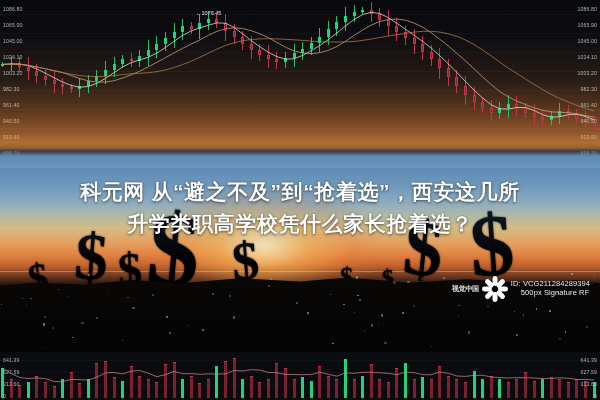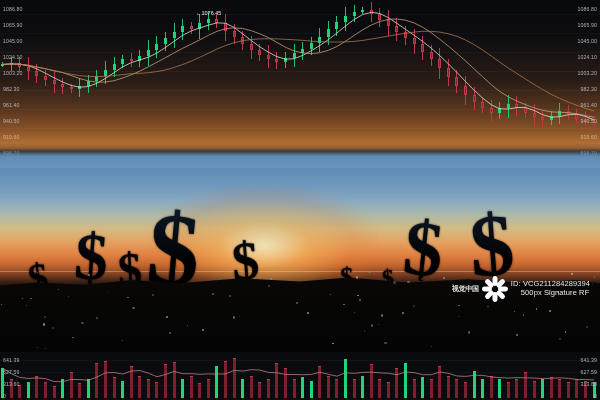--- a/index.html
+++ b/index.html
@@ -513,20 +513,24 @@
         <div class="speck" style="left: 559.117px; top: 169.814px; width: 1.73173px; height: 1.73173px; opacity: 0.27;"></div>
         <div class="speck" style="left: 421.37px; top: 110.309px; width: 1.82755px; height: 1.82755px; opacity: 0.27;"></div>
         <div class="speck" style="left: 571.008px; top: 104.925px; width: 2.24386px; height: 2.24386px; opacity: 0.76;"></div>
         <div class="speck" style="left: 26.26px; top: 137.312px; width: 0.978626px; height: 0.978626px; opacity: 0.56;"></div>
         <div class="speck" style="left: 30.4298px; top: 129.996px; width: 1.15811px; height: 1.15811px; opacity: 0.5;"></div>
         <div class="speck" style="left: 468.096px; top: 163.177px; width: 2.37319px; height: 2.37319px; opacity: 0.47;"></div>
       </div>
     <div id="blue-tint"></div>
   </div>
 
+  <div id="title-overlay">
+    <div class="title-line">科元网 从“避之不及”到“抢着选”，西安这几所</div>
+    <div class="title-line">升学类职高学校凭什么家长抢着选？</div>
+  </div>
 
   <div id="watermark">
     <div id="vcg-cn">视觉中国</div>
     <div id="vcg-mark">
       <span style="transform:translate(-50%,-130%) rotate(0deg)"></span>
       <span style="transform:translate(-50%,-130%) rotate(45deg)"></span>
       <span style="transform:translate(-50%,-130%) rotate(90deg)"></span>
       <span style="transform:translate(-50%,-130%) rotate(135deg)"></span>
       <span style="transform:translate(-50%,-130%) rotate(180deg)"></span>
       <span style="transform:translate(-50%,-130%) rotate(225deg)"></span>

